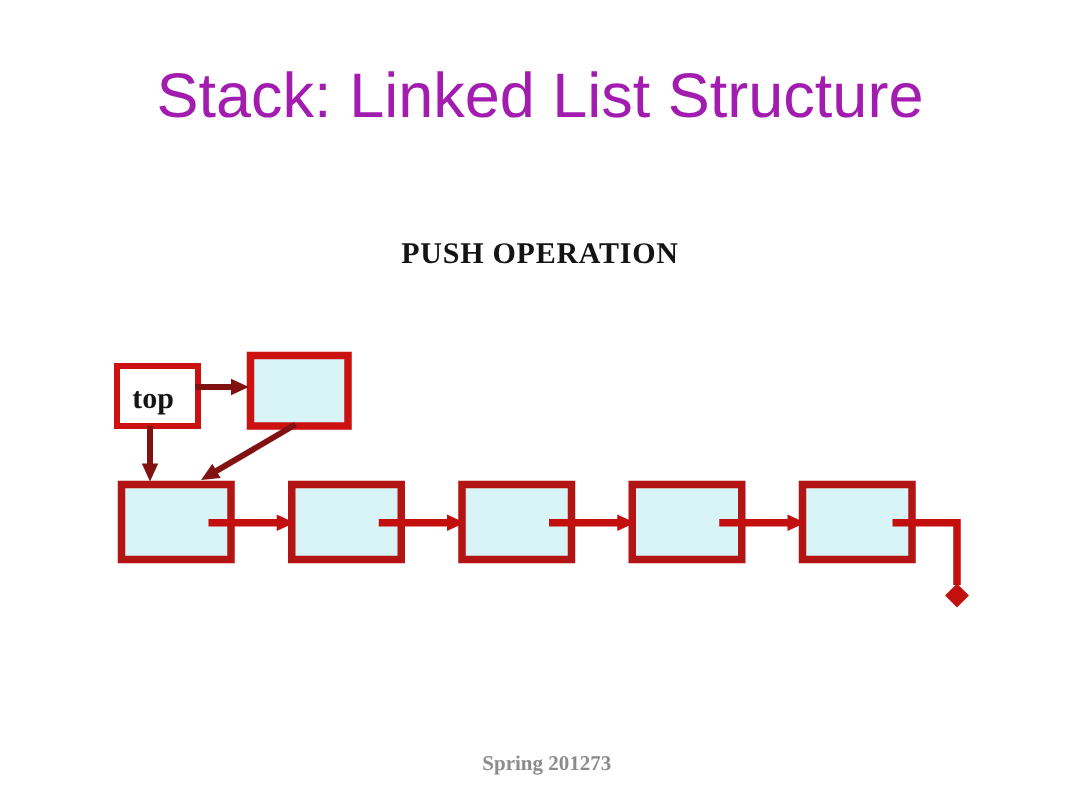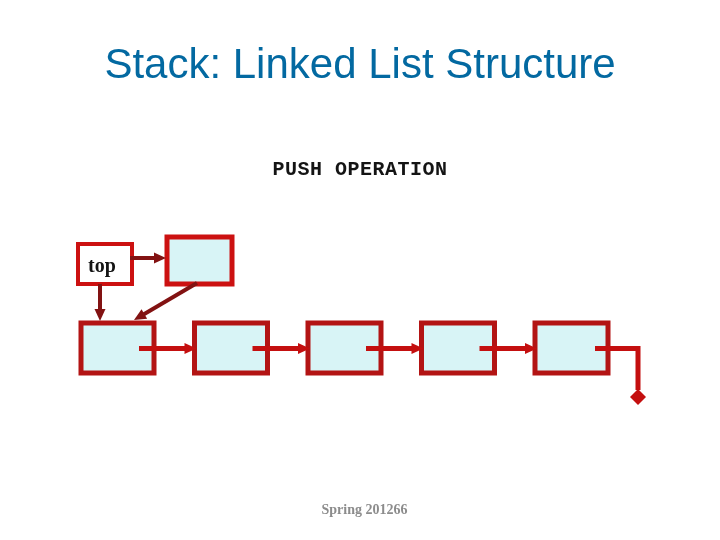--- a/index.html
+++ b/index.html
@@ -9,35 +9,35 @@
   }
   .slide{position:absolute;inset:0;}
   .title{
     position:absolute;left:0;right:0;top:40px;text-align:center;
     font-size:42px;line-height:1.15;font-weight:400;
     font-family:"Liberation Sans", sans-serif;
   }
   .subtitle{
     position:absolute;left:0;right:0;top:158px;text-align:center;
     font-size:20px;font-weight:bold;letter-spacing:0.5px;
-    font-family:Liberation Mono, monospace;
+    font-family:Liberation Serif, serif;
   }
   #diagram-svg{position:absolute;left:0;top:0;width:720px;height:540px;}
   .footer{
     position:absolute;left:43px;right:34px;top:502px;height:18px;
     display:flex;justify-content:center;align-items:flex-start;
     font-family:"Liberation Serif", serif;font-weight:bold;font-size:14px;
   }
 </style>
 </head>
 <body>
 
 <div class="slide">
 
-  <div class="title" style="color: #0369a1;">Stack: Linked List Structure</div>
+  <div class="title" style="color: #a21caf;">Stack: Linked List Structure</div>
 
   <div class="subtitle" style="color: rgb(20, 20, 20);">PUSH OPERATION</div>
 
   <svg id="diagram-svg" viewBox="0 0 720 540" xmlns="http://www.w3.org/2000/svg">
     <g id="gen">
         <rect x="167" y="237" width="65" height="47" fill="#d8f4f6" stroke="#cc1111" stroke-width="5"></rect>
         <rect x="78" y="244" width="54" height="40" fill="#ffffff" stroke="#cc1111" stroke-width="4"></rect>
         <rect x="81" y="323" width="73" height="50" fill="#d8f4f6" stroke="#b31414" stroke-width="5"></rect>
         <rect x="194.5" y="323" width="73" height="50" fill="#d8f4f6" stroke="#b31414" stroke-width="5"></rect>
         <rect x="308" y="323" width="73" height="50" fill="#d8f4f6" stroke="#b31414" stroke-width="5"></rect>
@@ -58,16 +58,16 @@
         <line x1="479.5" y1="348.5" x2="528" y2="348.5" stroke="#c40f0f" stroke-width="5"></line>
         <polygon points="537,348.5 525,354 525,343" fill="#c40f0f"></polygon>
         <path d="M 595 348.5 L 638 348.5 L 638 390" fill="none" stroke="#c40f0f" stroke-width="5"></path>
         <polygon points="638,389 646,397 638,405 630,397" fill="#c40f0f"></polygon>
       </g>
     <text x="102" y="272" text-anchor="middle" font-size="20" font-weight="bold" font-family="&quot;Liberation Serif&quot;, serif" fill="#141414">top</text>
   </svg>
 
   <div class="footer" style="color: rgb(140, 140, 140);">
     <span>Spring 2012</span>
-    <span>66</span>
+    <span>73</span>
   </div>
 
 </div>
 
 </body></html>

